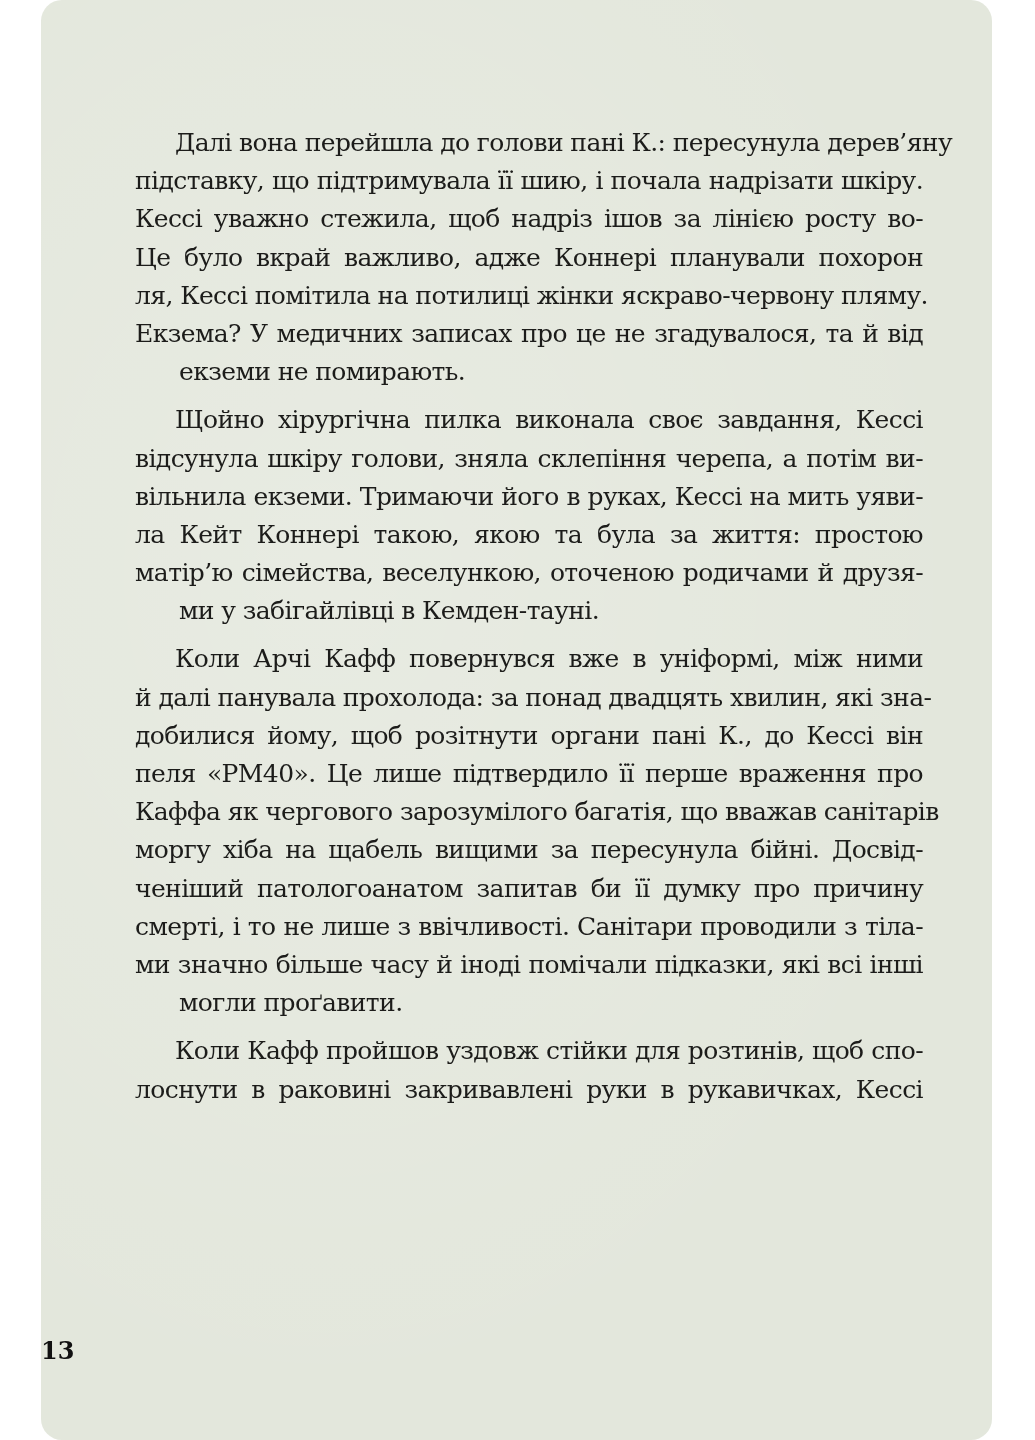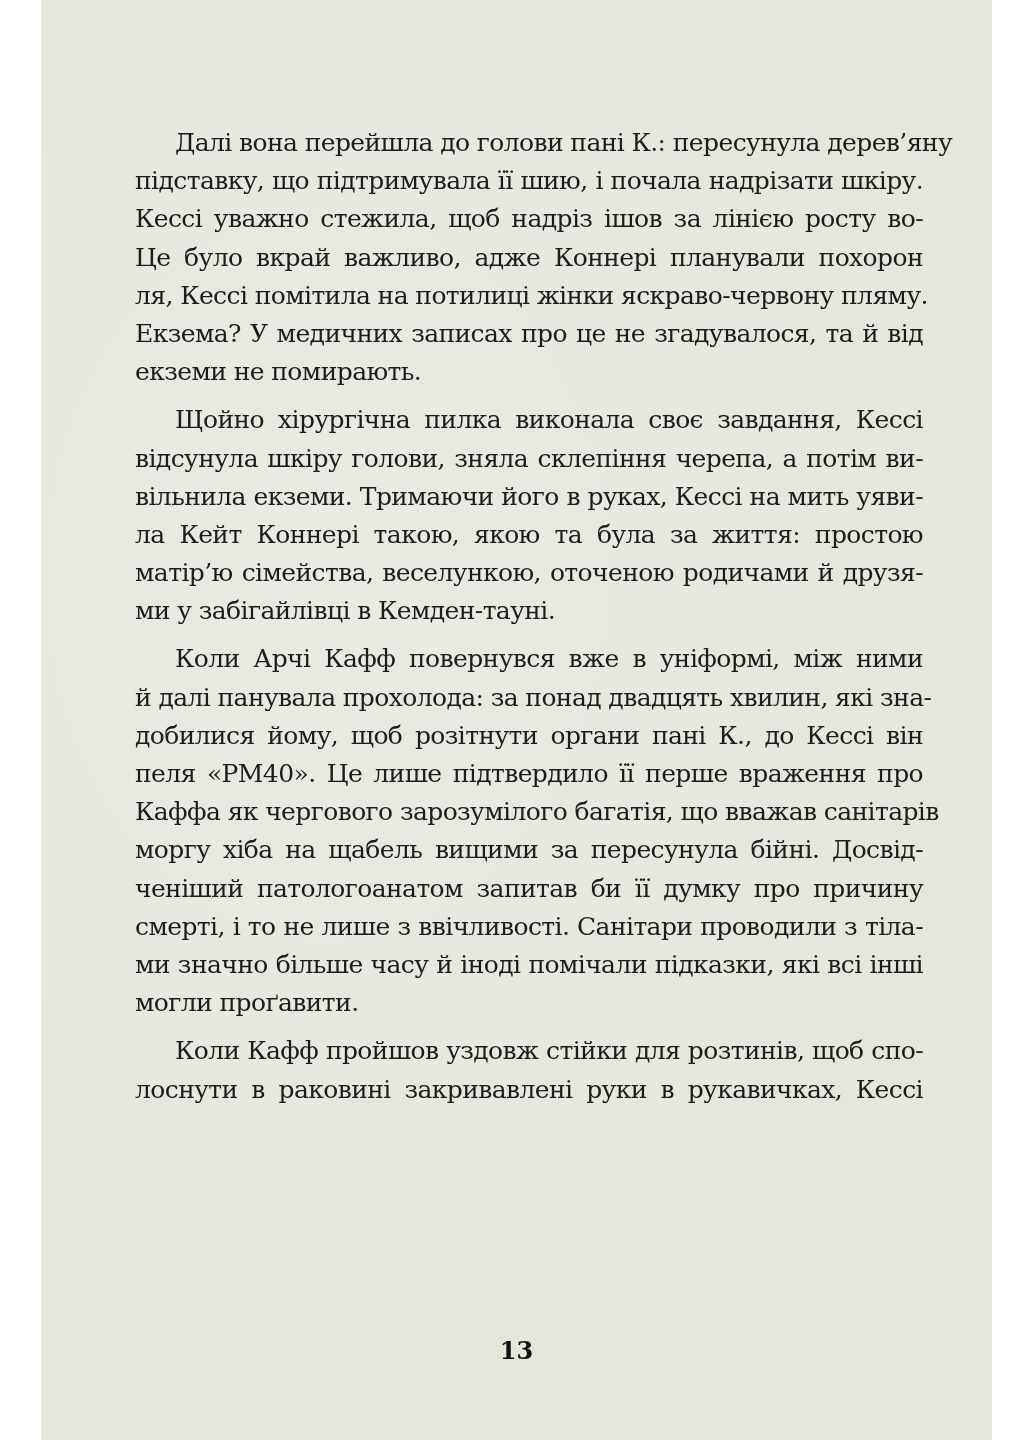--- a/index.html
+++ b/index.html
@@ -14,20 +14,21 @@
       overflow: hidden;
     }
     .page {
       position: absolute;
       left: 41px;
       top: 0;
       width: 951px;
       height: 1440px;
       background: #e3e7dc;
       background-image: radial-gradient(ellipse at 30% 40%, rgba(255,255,255,0.18), rgba(0,0,0,0) 70%);
+      border-radius: 21px;
     }
     .text-block {
       position: absolute;
       left: 94px;
       top: 124px;
       width: 788px;
       font-family: "DejaVu Serif", "Liberation Serif", serif;
       font-size: 25px;
       color: #1c1c1a;
     }
@@ -39,30 +40,31 @@
       text-align-last: justify;
       letter-spacing: -0.6px;
       word-spacing: 0px;
       overflow: visible;
     }
     .line.indent {
       padding-left: 40px;
     }
     .line.last {
       text-align-last: left;
+      margin-left: 44px;
     }
     .para-gap {
       height: 10px;
     }
     .page-number {
       position: absolute;
       left: 0;
       width: 951px;
       top: 1336px;
-      text-align: center;
+      text-align: left;
       font-family: "DejaVu Serif", "Liberation Serif", serif;
       font-weight: bold;
       font-size: 24px;
       color: #111111;
     }
   </style>
 </head>
 <body>
 
 <div class="page">

